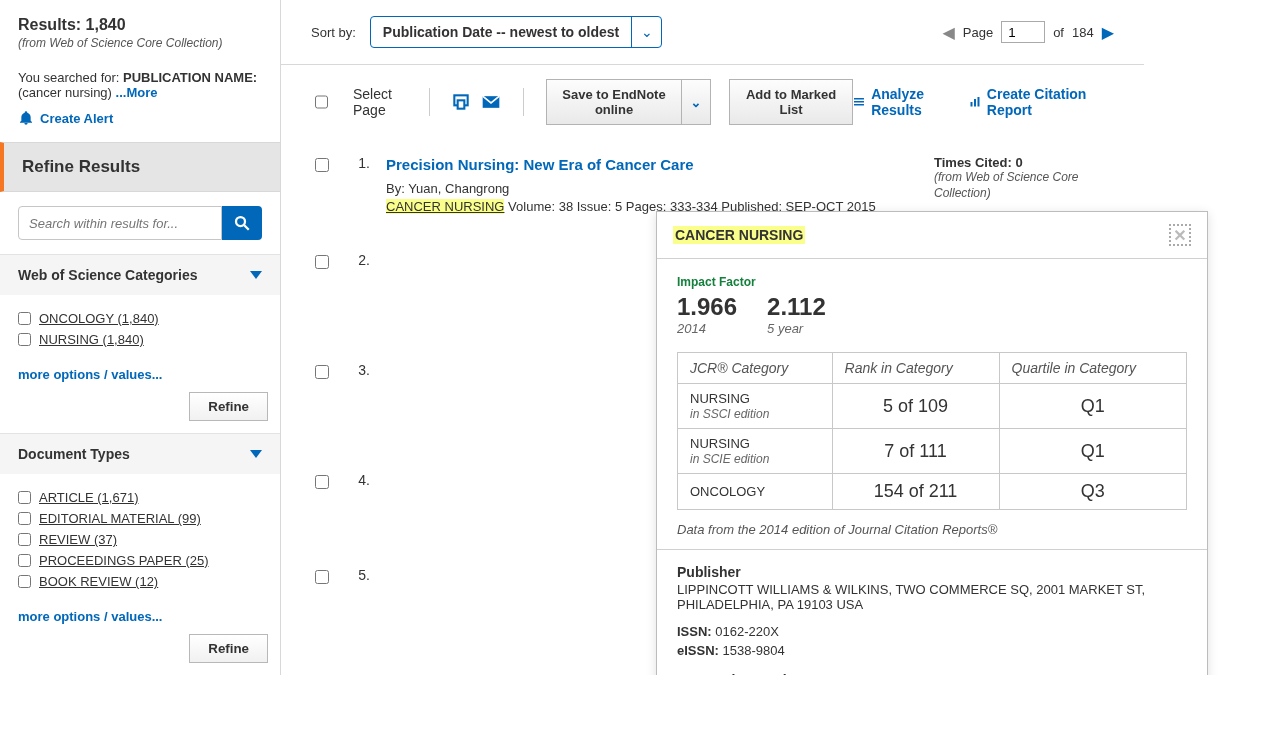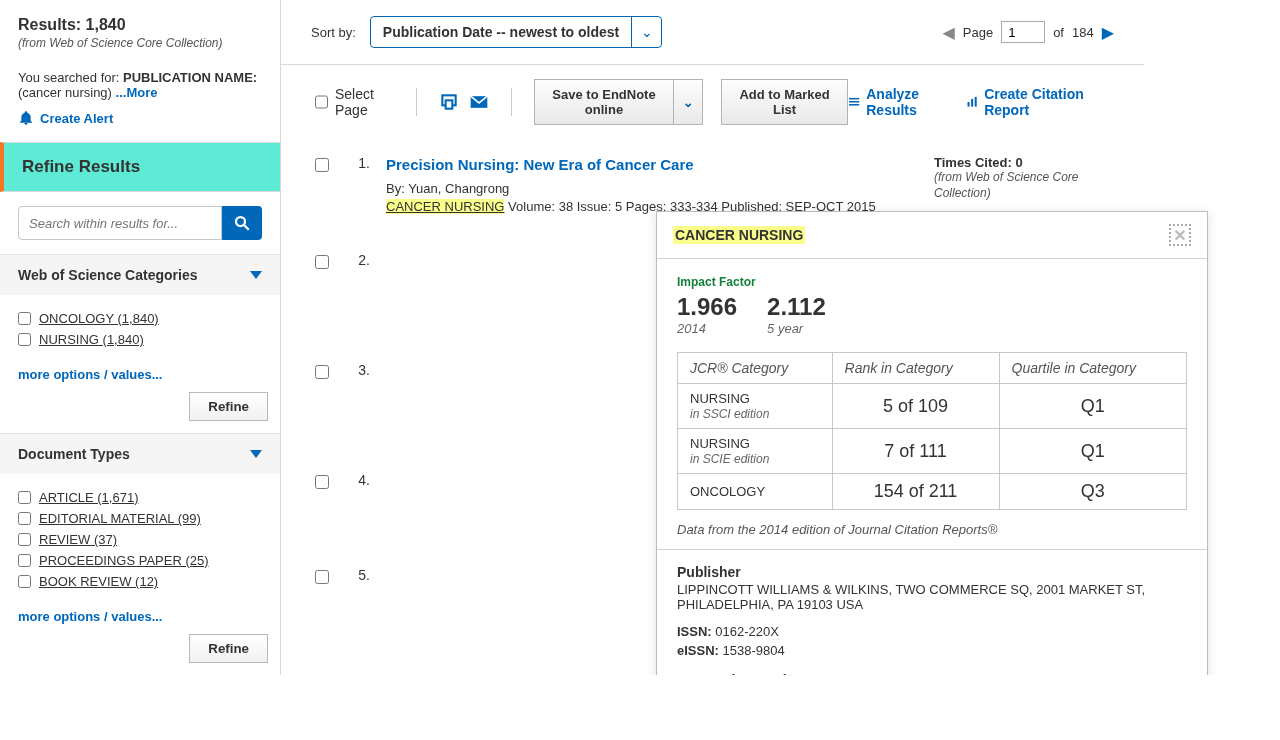--- a/index.html
+++ b/index.html
@@ -30,21 +30,21 @@
   .more-link { color: #0067b9; font-weight: bold; cursor: pointer; }
   .alert-row { margin-top: 10px; display: flex; align-items: center; gap: 6px; color: #0067b9; font-weight: bold; cursor: pointer; }
   .bell-icon { width: 16px; height: 16px; }
 
   .refine-header {
     border-left: 4px solid #f57723;
     padding: 14px 18px;
     font-size: 17px; font-weight: bold;
     border-top: 1px solid #d8d8d8;
     border-bottom: 1px solid #d8d8d8;
-    background: #5eead4;
+    background: #e5e5e5;
   }
 
   .search-within {
     padding: 14px 18px;
     display: flex;
   }
   .search-input {
     flex: 1;
     height: 34px;
     border: 1px solid #c6c6c6;
@@ -124,21 +124,21 @@
   .pager .page-input { width: 44px; height: 22px; text-align: left; padding-left:6px; border: 1px solid #aaa; }
   .pager .arrow { color: #888; cursor: pointer; font-size: 16px; }
   .pager .arrow.active { color: #0067b9; }
 
   .toolbar {
     display: flex; align-items: center; justify-content: space-between;
     padding: 14px 30px 6px 30px;
   }
   .tool-left { display: flex; align-items: center; gap: 18px; }
   .tool-left .sep { width: 1px; height: 28px; background: #ccc; margin: 0 4px; }
-  .sel-page { display: flex; align-items: center; gap: 4px; font-size: 14px; }
+  .sel-page { display: flex; align-items: center; gap: 22px; font-size: 14px; }
   .sel-page input { width: 14px; height: 14px; }
   .icon-btn { display: flex; align-items: center; gap: 10px; }
   .small-icon { width: 20px; height: 20px; color: #0067b9; }
 
   .btn {
     border: 1px solid #b3b3b3;
     background: linear-gradient(#fdfdfd,#e9e9e9);
     padding: 7px 14px;
     font-size: 13px;
     font-weight: bold;

